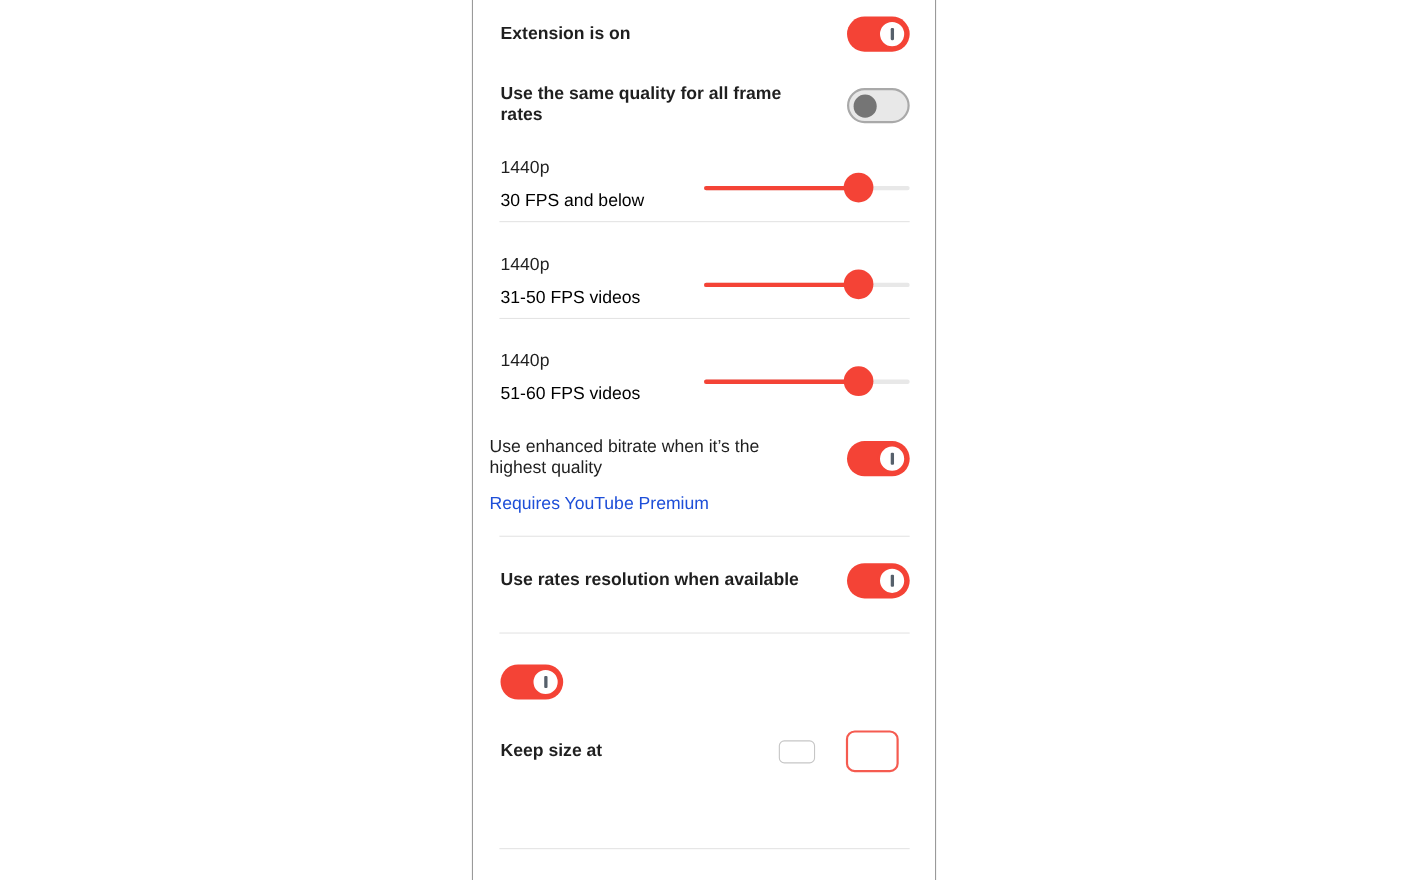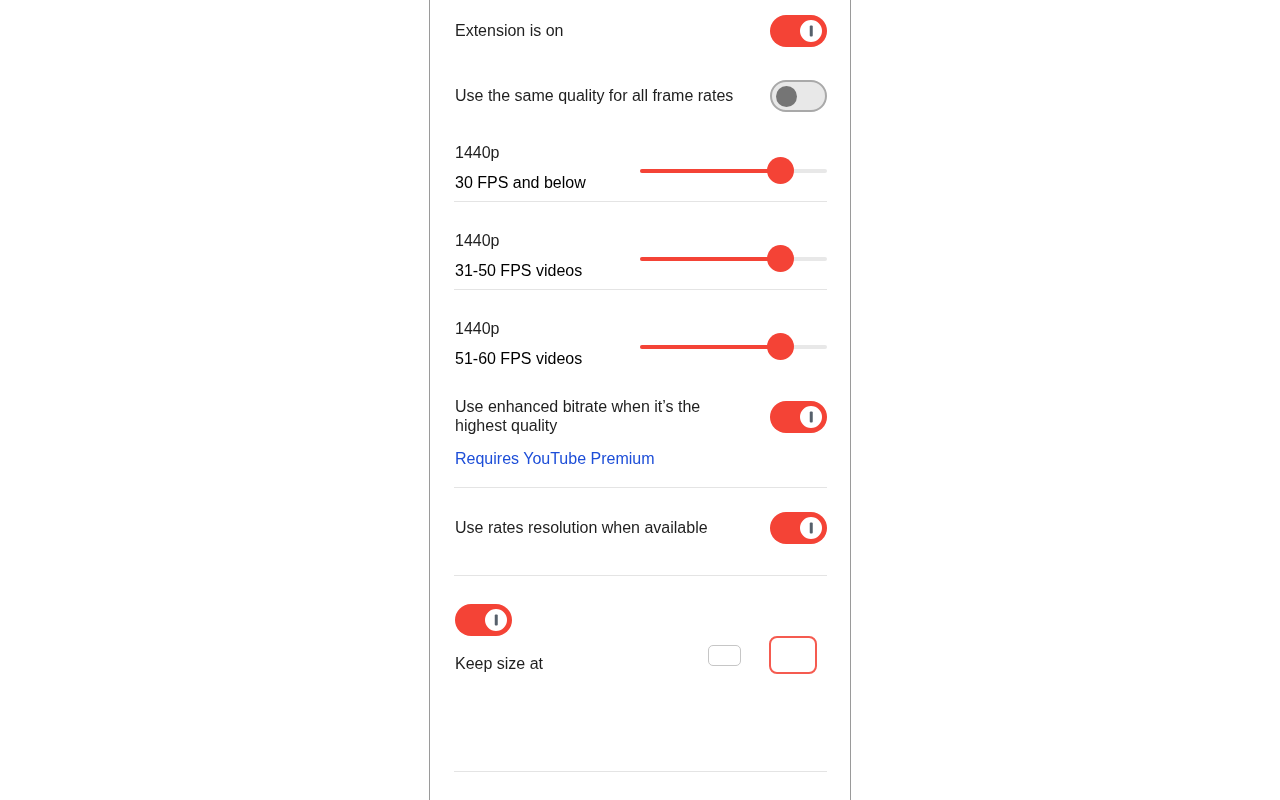--- a/index.html
+++ b/index.html
@@ -2,21 +2,21 @@
 <html><head>
 <meta charset="utf-8">
 <style>
   * { margin:0; padding:0; box-sizing:content-box; }
   html,body { width:1280px; height:800px; background:#ffffff; overflow:hidden;
               font-family:"Liberation Sans", sans-serif; font-size:16px; color:#1f1f1f; }
   .panel { position:absolute; left:429px; top:0; width:420px; height:800px;
            border-left:1px solid #9a9a9a; border-right:1px solid #9a9a9a; background:#fff; }
 
   .row { position:absolute; left:25px; right:23px; display:flex;
-         align-items:center; justify-content:space-between; }
+         align-items:center; justify-content:space-between;font-weight:bold; }
   .lbl { width:285px; line-height:1.18; }
   .sub { color:#1d4ed8; line-height:1.18; }
 
   .divider { position:absolute; left:24px; right:23px; height:1px; background:#e4e4e4; }
 
   
   .toggle { position:relative; width:57px; height:32px; border-radius:16px; flex:none; cursor:pointer; }
   .toggle.on  { background:#f44336; }
   .toggle.on .knob { position:absolute; right:3px; top:3px; width:22px; height:22px;
                      background:#fff; border:2px solid #f44336; border-radius:50%; }
@@ -93,21 +93,21 @@
   <div class="slider-block" style="top:320px;">
     <div class="s-label">1440p</div>
     <div class="s-sub">51-60 FPS videos</div>
     <div class="slider">
       <div class="track"></div>
       <div class="fill" style="width: 75%;"></div>
       <div class="knob" style="left: calc(75% - 13.5px);"></div>
     </div>
   </div>
 
-  <div style="position:absolute;left:25px;right:23px;top:398px;">
+  <div style="position:absolute;left:15px;right:23px;top:398px;">
     <div style="display:flex;align-items:center;justify-content:space-between;">
       <div class="lbl">Use enhanced bitrate when it’s the highest quality</div>
       <div class="toggle on">
         <div class="knob">
             <div class="ibar"></div>
           </div>
       </div>
     </div>
     <div class="sub" style="margin-top:14px;">Requires YouTube Premium</div>
   </div>
@@ -124,21 +124,21 @@
   <div class="divider" style="top:575px;"></div>
 
   <div class="row" style="top:604px;height:32px;">
     <div class="toggle on">
       <div class="knob">
           <div class="ibar"></div>
         </div>
     </div>
   </div>
 
-  <div class="row" style="top:636px;height:38px;align-items:flex-end;">
+  <div class="row" style="top:664px;height:38px;">
     <div class="lbl">Keep size at</div>
     <div class="keepsize-controls">
       <div class="checkbox"></div>
       <input class="num-input" type="text" value="" style="">
     </div>
   </div>
 
 
   <div class="divider" style="top:771px;"></div>
 

